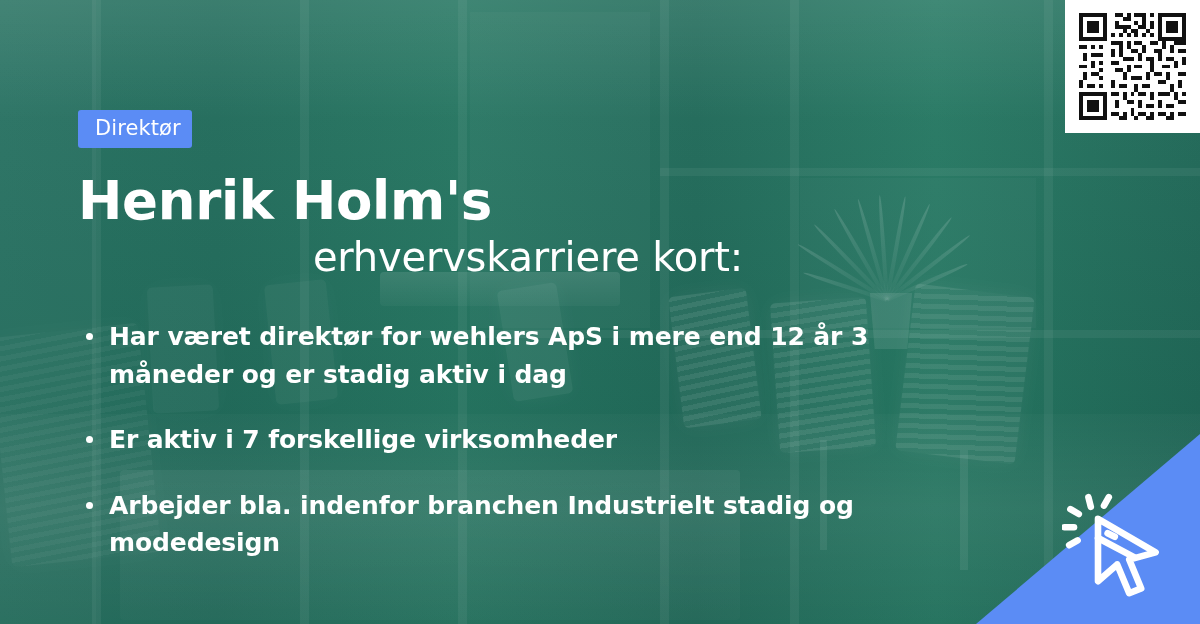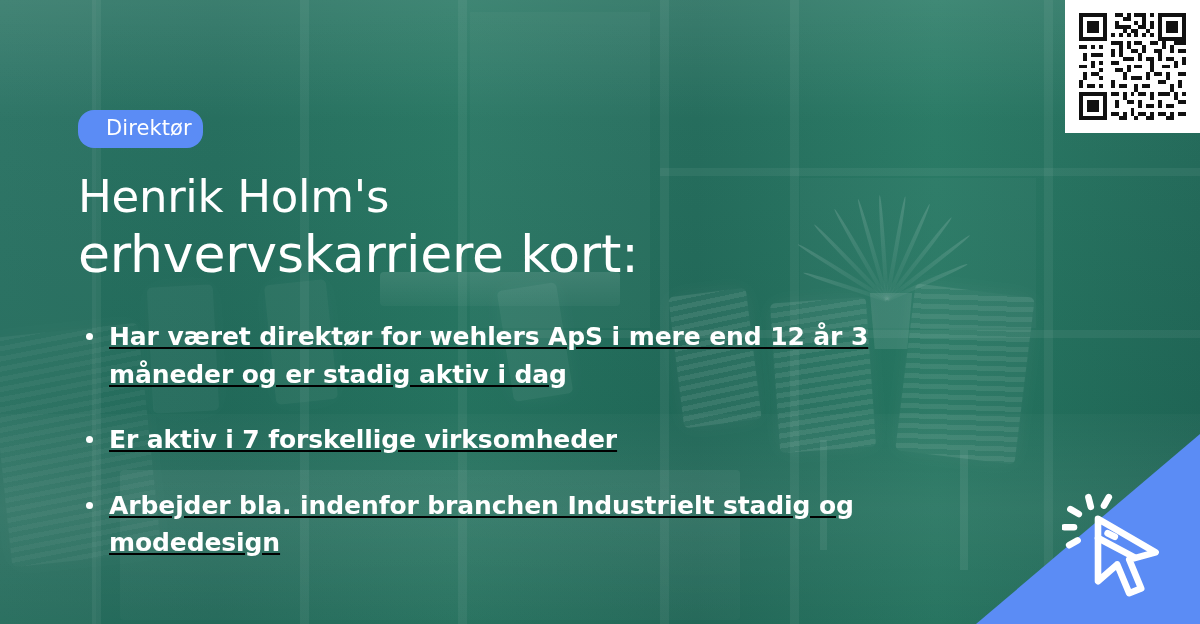--- a/index.html
+++ b/index.html
@@ -152,49 +152,49 @@
     position: absolute;
     left: 78px; top: 110px;
     width: 900px;
   }
   .badge {
     display: inline-block;
     background: #5b8cf5;
     color: #ffffff;
     font-size: 21px;
     line-height: 1;
-    padding: 8px 11px 9px 28px;
-    border-radius: 16px;
+    padding: 8px 11px 9px 17px;
+    border-radius: 3px;
     letter-spacing: 0.1px;
   }
   .headline {
     margin-top: 22px;
     color: #ffffff;
   }
   .headline .l1 {
-    font-size: 45px;
-    font-weight: 400;
+    font-size: 53px;
+    font-weight: 700;
     line-height: 1.18;
     letter-spacing: -0.3px;
   }
   .headline .l2 {
-    font-size: 52px;
+    font-size: 40px;
     font-weight: 400;
     line-height: 1.2;
     letter-spacing: -0.2px;
+    text-align: center;
   }
   .bullets {
     margin: 0;
     padding: 0;
     list-style: none;
     position: absolute;
     left: 6px;
     top: 208px;
     width: 900px;
-    text-decoration: underline;
   }
   .bullets li {
     position: relative;
     padding-left: 25px;
     margin-bottom: 28px;
     color: #ffffff;
     font-size: 25px;
     font-weight: 700;
     line-height: 1.5;
     letter-spacing: -0.1px;

